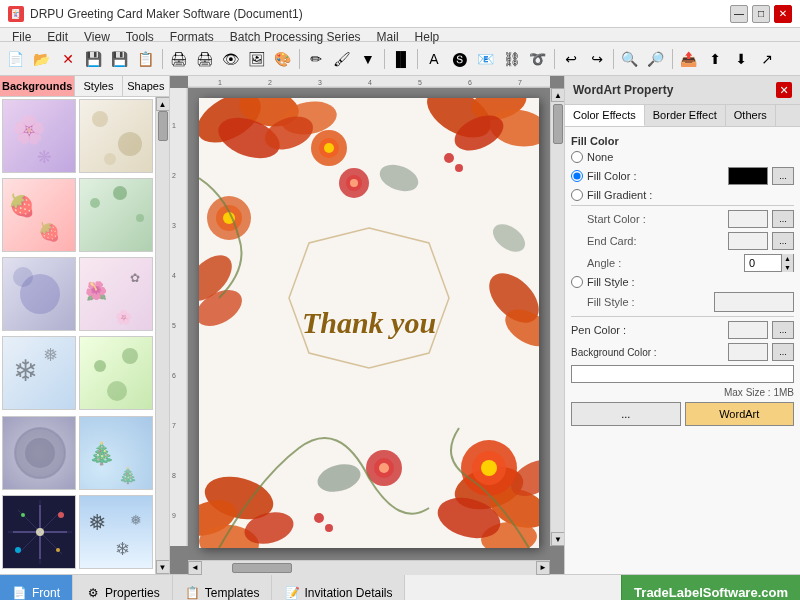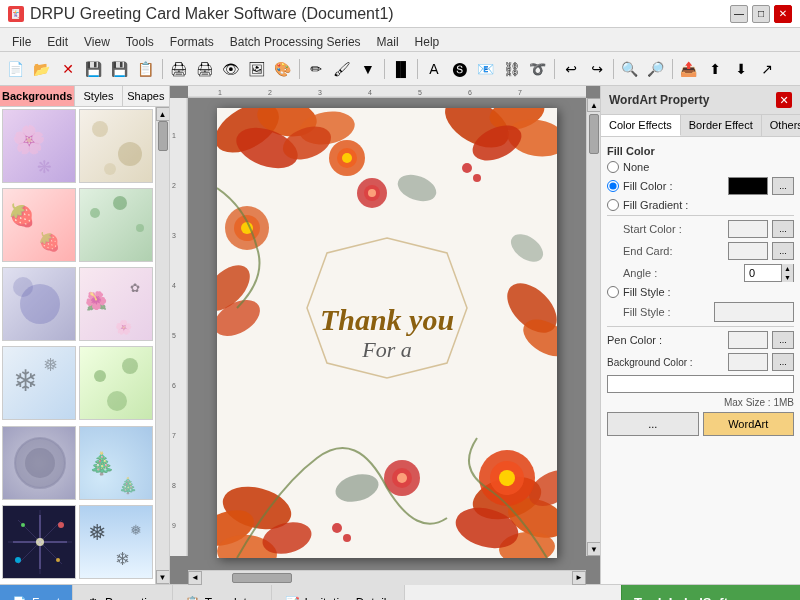--- a/index.html
+++ b/index.html
@@ -2,26 +2,26 @@
 <html><head>
   <meta charset="utf-8">
   <style>
     * { box-sizing: border-box; margin: 0; padding: 0; }
     body { font-family: 'Segoe UI', Tahoma, sans-serif; font-size: 12px; background: #f0f0f0; width: 800px; height: 600px; overflow: hidden; }
 
     
     .title-bar { background: #fff; border-bottom: 1px solid #ccc; display: flex; align-items: center; justify-content: space-between; padding: 4px 8px; height: 28px; }
     .title-bar-left { display: flex; align-items: center; gap: 6px; }
     .title-bar-icon { width: 16px; height: 16px; background: #e84040; border-radius: 2px; display: flex; align-items: center; justify-content: center; color: white; font-size: 9px; font-weight: bold; }
-    .title-bar-text { font-size: 16px; color: #333; }
+    .title-bar-text { font-size: 12px; color: #333; }
     .title-bar-controls { display: flex; gap: 4px; }
     .title-btn { width: 18px; height: 18px; border: 1px solid #999; background: #ddd; display: flex; align-items: center; justify-content: center; font-size: 10px; cursor: pointer; border-radius: 2px; }
 
     
-    .menu-bar { background: #f0f0f0; border-bottom: 1px solid #ccc; display: flex; align-items: flex-end; height: 24px; padding: 0 4px; }
+    .menu-bar { background: #f0f0f0; border-bottom: 1px solid #ccc; display: flex; align-items: flex-start; height: 14px; padding: 0 4px; }
     .menu-item { padding: 2px 8px; font-size: 12px; color: #333; cursor: pointer; white-space: nowrap; }
 
     
     .toolbar { background: #f0f0f0; border-bottom: 1px solid #ccc; display: flex; align-items: center; padding: 2px 4px; height: 34px; flex-wrap: wrap; gap: 2px; }
     .tb-btn { width: 24px; height: 24px; border: 1px solid transparent; background: transparent; cursor: pointer; display: flex; align-items: center; justify-content: center; font-size: 14px; border-radius: 2px; }
     .tb-sep { width: 1px; height: 20px; background: #bbb; margin: 0 2px; }
 
     
     .main-layout { display: flex; height: 498px; }
 
@@ -34,21 +34,21 @@
     .thumbnail-grid { display: grid; grid-template-columns: 1fr 1fr; overflow-y: auto; flex: 1; padding: 2px; gap: 2px; }
     .thumbnail { width: 74px; height: 74px; border: 1px solid #ccc; background: #eee; display: flex; align-items: center; justify-content: center; cursor: pointer; overflow: hidden; }
 
     
     .left-scrollbar { width: 14px; background: #f0f0f0; border-left: 1px solid #ccc; display: flex; flex-direction: column; align-items: center; }
     .scroll-arrow { width: 14px; height: 14px; background: #ddd; border: 1px solid #aaa; display: flex; align-items: center; justify-content: center; font-size: 8px; cursor: pointer; }
     .scroll-track { flex: 1; width: 14px; background: #e0e0e0; }
     .scroll-thumb { width: 10px; height: 30px; background: #aaa; border: 1px solid #888; margin: 0 auto; border-radius: 2px; cursor: pointer; }
 
     
-    .right-panel { width: 200px; background: #f0f0f0; border-left: 1px solid #ccc; display: flex; flex-direction: column; }
+    .right-panel { width: 236px; background: #f0f0f0; border-left: 1px solid #ccc; display: flex; flex-direction: column; }
     .panel-header { background: #e0e0e0; padding: 6px 8px; display: flex; align-items: center; justify-content: space-between; border-bottom: 1px solid #ccc; }
     .panel-title { font-size: 12px; font-weight: bold; color: #333; }
     .panel-close { width: 16px; height: 16px; background: #cc0000; border: none; color: white; font-size: 11px; cursor: pointer; display: flex; align-items: center; justify-content: center; border-radius: 2px; }
 
     
     .prop-tabs { display: flex; border-bottom: 1px solid #ccc; background: #e0e0e0; }
     .prop-tab { padding: 4px 8px; font-size: 11px; cursor: pointer; border-right: 1px solid #ccc; background: #e0e0e0; white-space: nowrap; }
     .prop-tab.active { background: #fff; border-bottom: 1px solid #fff; }
 
     
@@ -370,21 +370,20 @@
             <ellipse cx="310" cy="140" rx="18" ry="11" fill="#8a9a8a" transform="rotate(35 310 140)" opacity="0.55"></ellipse>
 
             <circle cx="120" cy="420" r="5" fill="#cc2020" opacity="0.8"></circle>
             <circle cx="130" cy="430" r="4" fill="#cc2020" opacity="0.8"></circle>
             <circle cx="250" cy="60" r="5" fill="#cc2020" opacity="0.8"></circle>
             <circle cx="260" cy="70" r="4" fill="#cc2020" opacity="0.8"></circle>
           </svg>
 
           <div style="position:absolute;top:50%;left:50%;transform:translate(-50%,-50%);text-align:center;z-index:10;">
             <div style="font-family:'Georgia',serif;font-style:italic;font-size:30px;color:#8B6010;font-weight:bold;text-shadow:1px 1px 2px rgba(255,255,255,0.5);">Thank you</div>
-            <div style="font-family:'Georgia',serif;font-style:italic;font-size:22px;color:#5a5a5a;text-shadow:1px 1px 2px rgba(255,255,255,0.5);">For a</div>
           </div>
         </div>
       </div>
 
       <div class="v-scrollbar-area" style="position:absolute;right:0;top:12px;bottom:14px;width:14px;background:#f0f0f0;border-left:1px solid #ccc;">
         <div class="scroll-arrow">▲</div>
         <div style="flex:1;background:#e0e0e0;">
           <div style="width:10px;height:40px;background:#aaa;border:1px solid #888;margin:2px auto;border-radius:2px;"></div>
         </div>
         <div class="scroll-arrow">▼</div>

